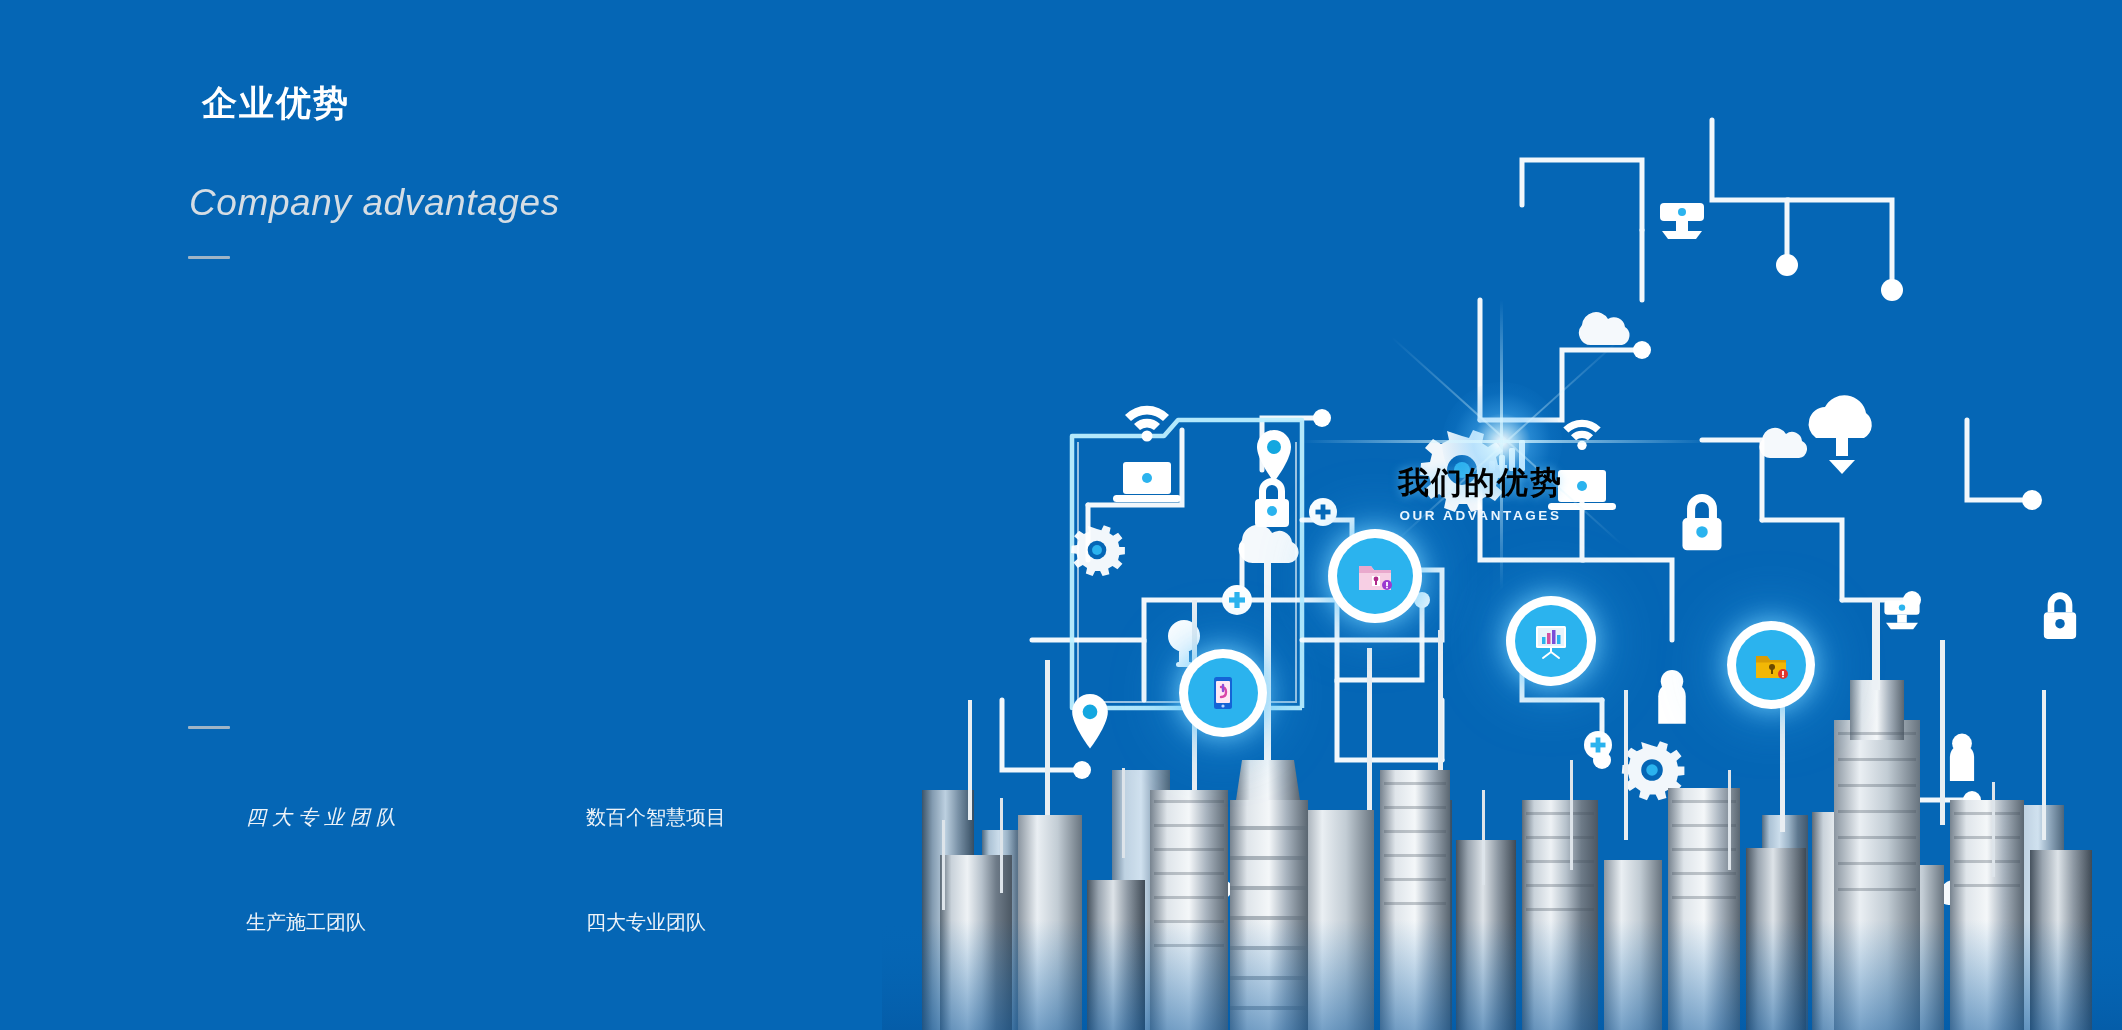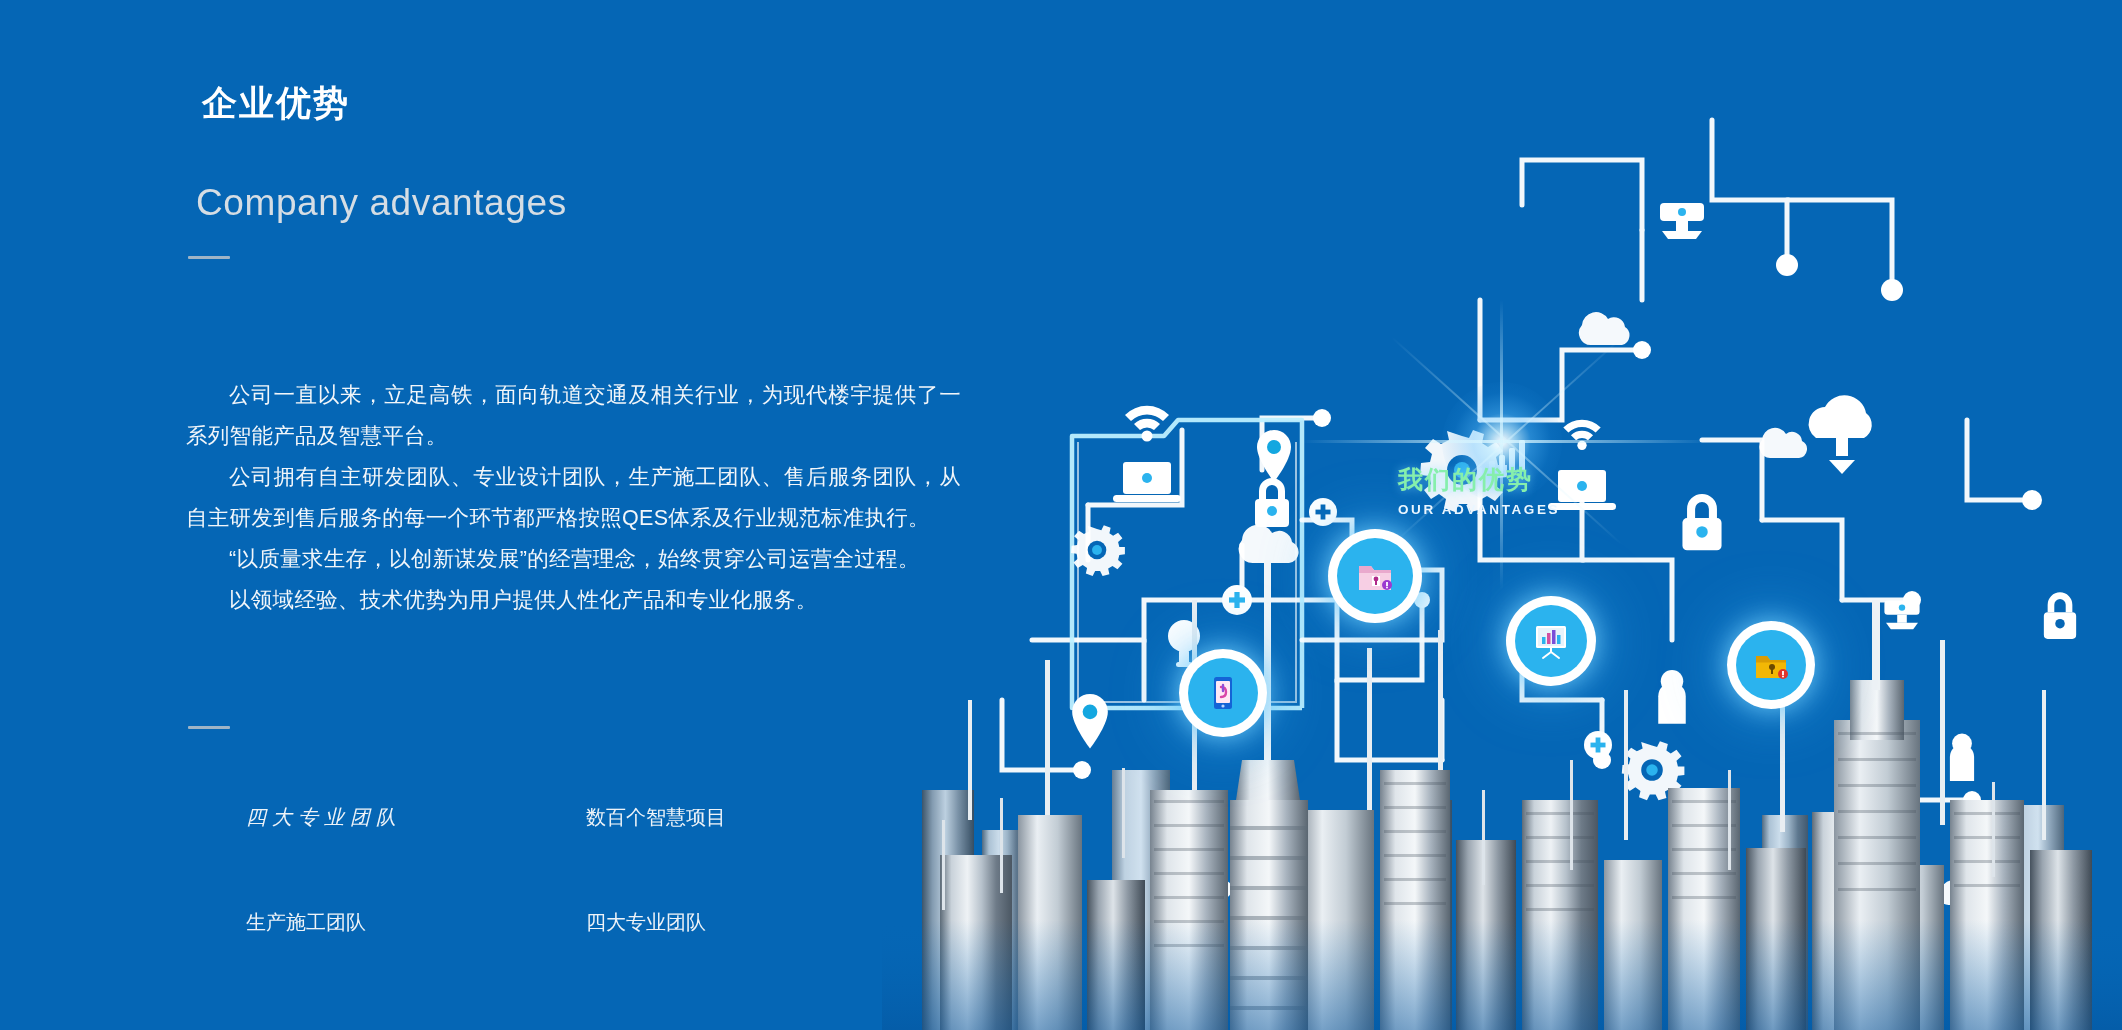--- a/index.html
+++ b/index.html
@@ -29,27 +29,28 @@
     left:16px; top:82px;
     font-size:35px;
     font-weight:bold;
     color:#ffffff;
     letter-spacing:2px;
     line-height:1.2;
     white-space:nowrap;
   }
   .title-en{
     position:absolute;
-    left:10px; top:181px;
+    left:3px; top:181px;
     font-size:37px;
     font-weight:300;
     color:#d5dde4;
     letter-spacing:0.6px;
     line-height:1.2;
     white-space:nowrap;
+    font-style:italic;
   }
   .rule{
     position:absolute;
     width:42px; height:3px;
     background:#9fb4c6;
     border-radius:1px;
   }
   .rule-top{ left:2px; top:256px; }
   .rule-mid{ left:2px; top:726px; }
 
@@ -130,23 +131,23 @@
            transform:rotate(-42deg); transform-origin:center; opacity:.6; }
 
   
   .card-label{
     position:absolute;
     left:1398px; top:466px;
     z-index:30;
     pointer-events:none;
   }
   .card-cn{
-    font-size:25px;
+    font-size:31px;
     font-weight:bold;
-    color:#86efac;
+    color:#000000;
     letter-spacing:2px;
     line-height:1.1;
     text-shadow:0 0 10px rgba(120,210,255,.65);
     white-space:nowrap;
   }
   .card-en{
     margin-top:9px;
     font-size:13.5px;
     font-weight:bold;
     color:#eaf6ff;
@@ -592,26 +593,20 @@
     <div class="card-en">OUR ADVANTAGES</div>
   </div>
 
   <div class="content">
 
     <h1 class="title-cn">企业优势</h1>
     <h2 class="title-en">Company advantages</h2>
 
     <div class="rule rule-top"></div>
 
-    <div class="body-copy">
-      <p>公司一直以来，立足高铁，面向轨道交通及相关行业，为现代楼宇提供了一系列智能产品及智慧平台。</p>
-      <p>公司拥有自主研发团队、专业设计团队，生产施工团队、售后服务团队，从自主研发到售后服务的每一个环节都严格按照QES体系及行业规范标准执行。</p>
-      <p>“以质量求生存，以创新谋发展”的经营理念，始终贯穿公司运营全过程。</p>
-      <p>以领域经验、技术优势为用户提供人性化产品和专业化服务。</p>
-    </div>
 
     <div class="rule rule-mid"></div>
 
     <div class="stats">
       <div class="stat-row">
         <div class="stat-cell spaced">四大专业团队</div>
         <div class="stat-cell">数百个智慧项目</div>
       </div>
       <div class="stat-row">
         <div class="stat-cell">生产施工团队</div>

